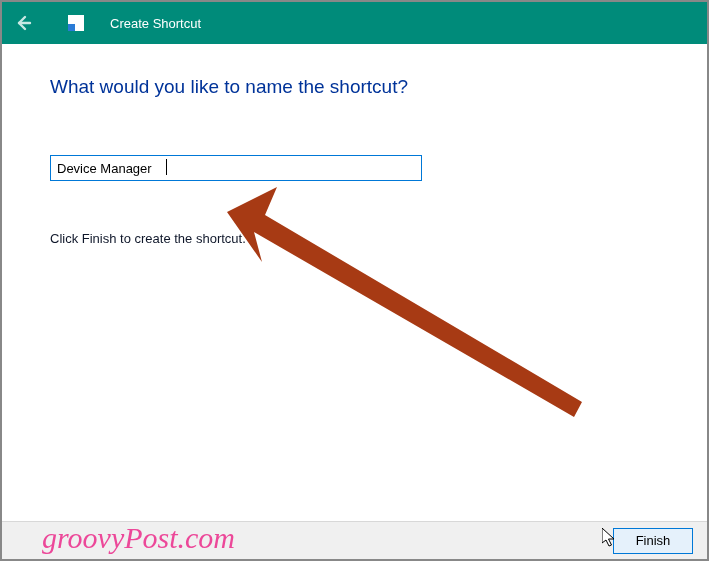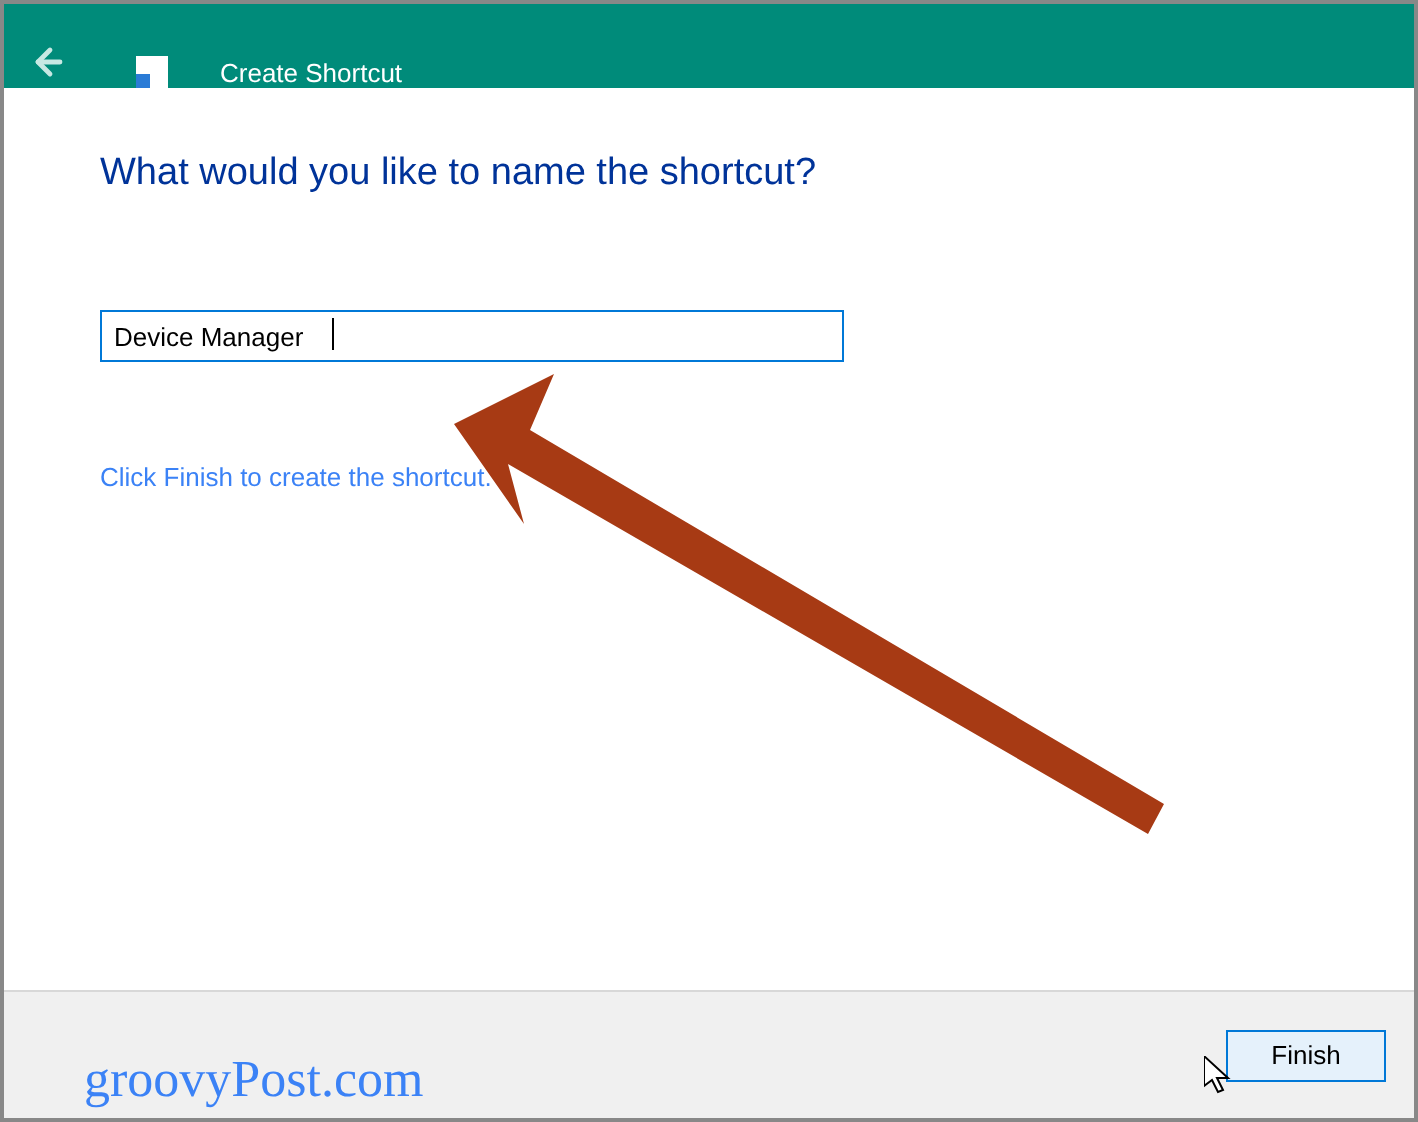--- a/index.html
+++ b/index.html
@@ -15,21 +15,21 @@
       width: 709px;
       height: 561px;
       border: 2px solid #888;
       position: relative;
       background: #fff;
     }
     .titlebar {
       height: 42px;
       background: #008b7a;
       display: flex;
-      align-items: flex-end;
+      align-items: center;
       padding: 0 8px;
       gap: 16px;
     }
     .back-arrow {
       width: 26px;
       height: 26px;
       display: flex;
       align-items: center;
       justify-content: center;
       color: #c7e8e3;
@@ -91,26 +91,26 @@
     .caret-overlay {
       position: absolute;
       left: 116px;
       top: 4px;
       width: 1px;
       height: 16px;
       background: #000;
     }
     .help-text {
       font-size: 13px;
-      color: #3b82f6;
+      color: #0f172a;
     }
     .footer {
       position: absolute;
       bottom: 0; left: 0; right: 0;
-      height: 64px;
+      height: 38px;
       border-top: 1px solid #d8d8d8;
       background: #f0f0f0;
       display: flex;
       align-items: center;
       justify-content: flex-end;
       padding: 0 14px;
     }
     .btn {
       min-width: 80px;
       height: 26px;
@@ -124,22 +124,23 @@
     }
     .btn.primary {
       background: #e5f1fb;
       border: 1px solid #0078d7;
     }
     .watermark {
       position: absolute;
       left: 40px;
       bottom: 4px;
       font-family: Georgia, "Times New Roman", serif;
-      font-size: 26px;
-      color: #3b82f6;
+      font-style: italic;
+      font-size: 30px;
+      color: #ec4899;
       pointer-events: none;
       z-index: 3;
     }
     .annotation-arrow {
       position: absolute;
       top: 155px;
       left: 180px;
       width: 420px;
       height: 260px;
       pointer-events: none;

